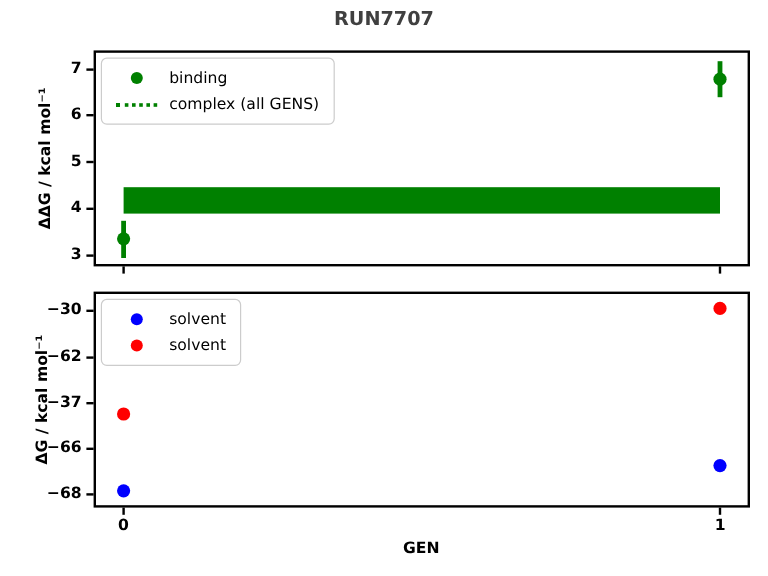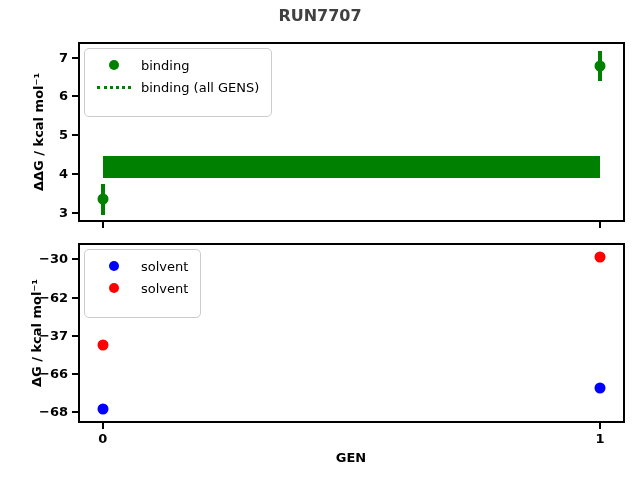--- a/index.html
+++ b/index.html
@@ -59,21 +59,21 @@
   .pt {
     position: absolute;
     border-radius: 50%;
     transform: translate(-50%, -50%);
   }
   .legend {
     position: absolute;
     background: rgba(255,255,255,0.9);
     border: 1px solid #cccccc;
     border-radius: 5px;
-    padding: 5px 12px 18px 10px;
+    padding: 5px 12px 5px 10px;
   }
   .legend-row { display: flex; align-items: center; height: 22px; }
   .legend-glyph-box {
     width: 38px;
     display: flex;
     align-items: center;
     justify-content: center;
     margin-right: 8px;
     flex: none;
   }
@@ -111,21 +111,21 @@
       <div class="legend-row">
         <div class="legend-glyph-box">
           <div class="legend-dot" style="background: rgb(0, 128, 0);"></div>
         </div>
         <div class="legend-label">binding</div>
       </div>
       <div class="legend-row">
         <div class="legend-glyph-box">
           <div class="legend-dotted" style="border-top-color: rgb(0, 128, 0);"></div>
         </div>
-        <div class="legend-label">binding (all GENS)</div>
+        <div class="legend-label">complex (all GENS)</div>
       </div>
     </div>
     <div class="axes-frame" style="left: 78px; top: 243px; width: 547px; height: 180px;"></div>
     <div class="err-bar" style="left: 101.164px; top: 407.489px; width: 3.4px; height: 2.29787px; background: rgb(0, 0, 255);"></div>
     <div class="pt" style="left: 102.864px; top: 408.638px; width: 11px; height: 11px; background: rgb(0, 0, 255);"></div>
     <div class="err-bar" style="left: 598.436px; top: 386.426px; width: 3.4px; height: 2.29787px; background: rgb(0, 0, 255);"></div>
     <div class="pt" style="left: 600.136px; top: 387.574px; width: 11px; height: 11px; background: rgb(0, 0, 255);"></div>
     <div class="err-bar" style="left: 101.164px; top: 342px; width: 3.4px; height: 6.89362px; background: rgb(255, 0, 0);"></div>
     <div class="pt" style="left: 102.864px; top: 345.447px; width: 11px; height: 11px; background: rgb(255, 0, 0);"></div>
     <div class="err-bar" style="left: 598.436px; top: 253.915px; width: 3.4px; height: 6.89362px; background: rgb(255, 0, 0);"></div>

